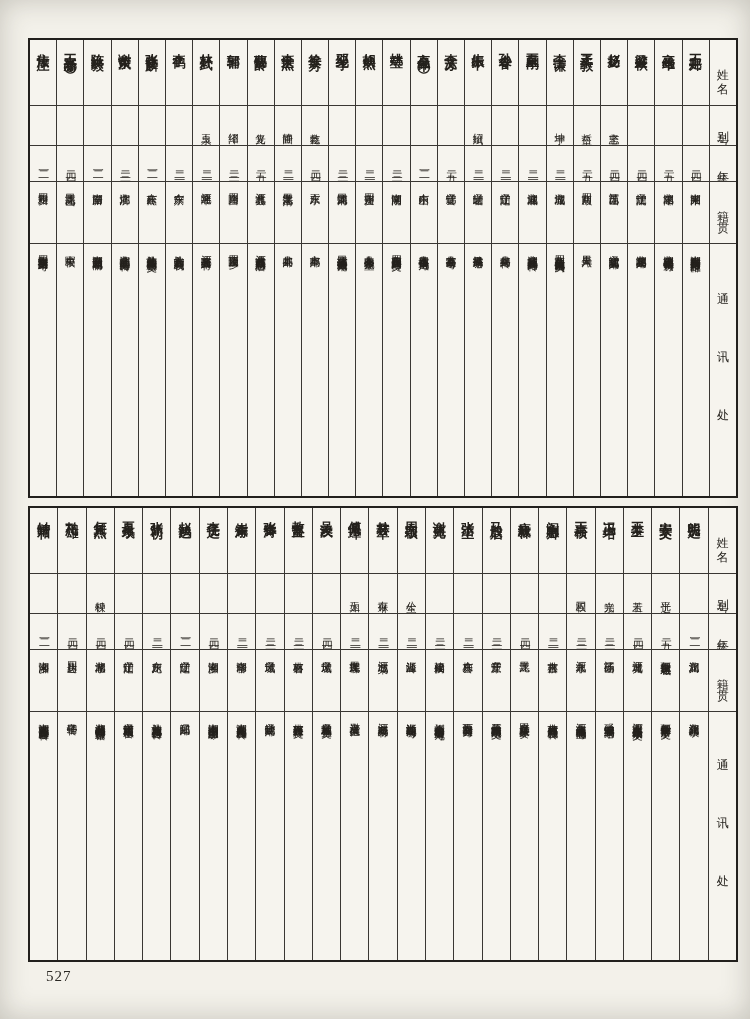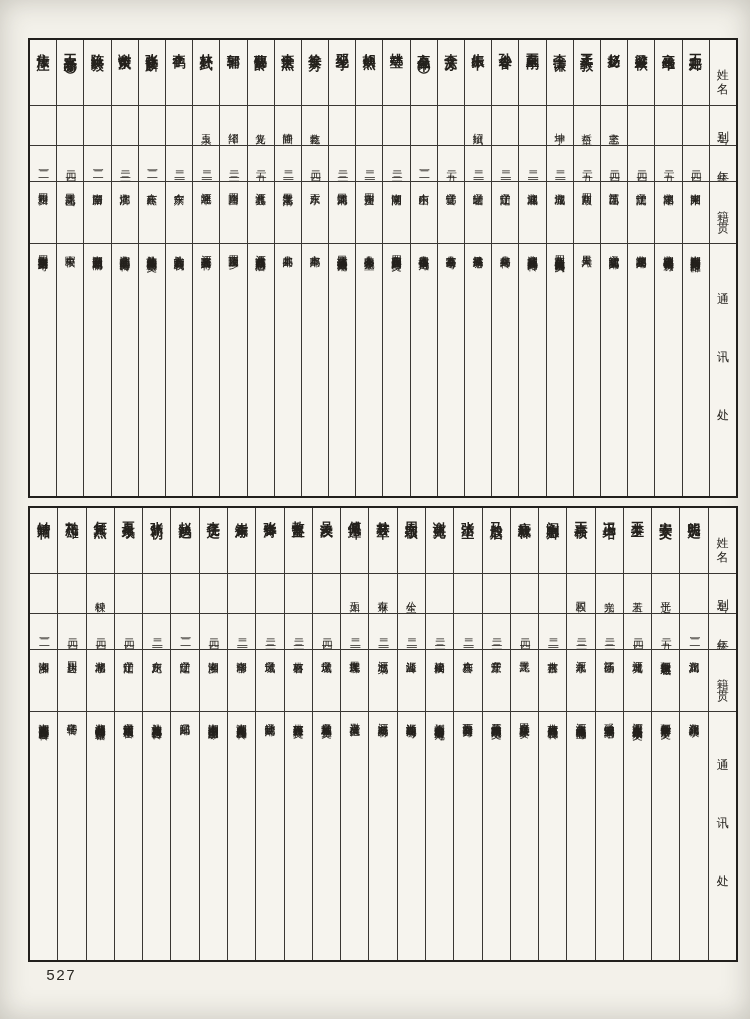--- a/index.html
+++ b/index.html
@@ -64,21 +64,21 @@
   .header-column .cell{align-items:center;padding-top:0;}
   .header-column .vtext{font-size:12px;font-weight:400;}
   .header-column .row-name .vtext{letter-spacing:14px;font-weight:400;}
   .header-column .row-byname .vtext{letter-spacing:5px;}
   .header-column .row-age .vtext{letter-spacing:3px;}
   .header-column .row-native .vtext{letter-spacing:12px;}
   .header-column .row-address .vtext{letter-spacing:58px;}
   .page-number{
     position:absolute;
     left:46px;top:968px;
-    font-family:Liberation Mono, monospace;
+    font-family:Liberation Serif, serif;
     font-size:15px;
     color:#2a2823;
     letter-spacing:1px;
   }
 </style>
 </head>
 <body>
 
 <div class="sheet">
   <div class="tables-wrap">

